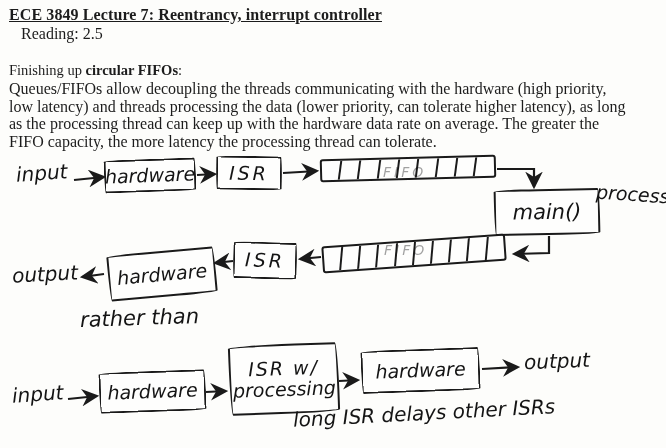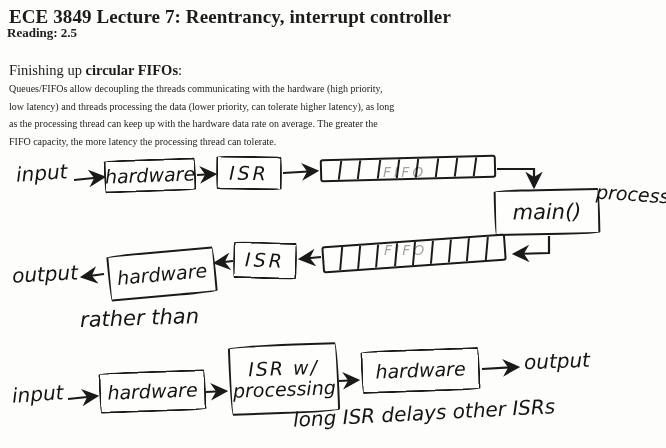--- a/index.html
+++ b/index.html
@@ -5,27 +5,27 @@
   * { margin:0; padding:0; box-sizing:border-box; }
   html,body { width:666px; height:448px; }
   body {
     position:relative;
     background:#fdfdfb;
     color:#1c1c1c;
     font-family:"Liberation Serif", serif;
     overflow:hidden;
   }
   .abs { position:absolute; }
-  .print-title { left:9px; top:6px; font-weight:bold; font-size:19px; letter-spacing:.1px; }
-  .print-reading { left:7px; top:25px; font-size:13px;font-weight:bold; }
+  .print-title { left:9px; top:6px; font-weight:bold; font-size:16px; letter-spacing:.1px;text-decoration:underline; }
+  .print-reading { left:21px; top:25px; font-size:16px; }
   .intro-line { left:9px; top:62px; font-size:14.5px;font-family:Liberation Serif, serif; }
   .intro-line b { font-weight:bold; }
   .intro-body {
     left:9px; top:80px; width:648px;
-    font-size:10px; line-height:17.6px;
+    font-size:16px; line-height:17.6px;
     white-space:pre-line;
   }
   .hand {
     font-family:"DejaVu Sans", cursive;
     font-style:italic;
     color:#141414;
   }
   .hand-caps { font-style:italic; letter-spacing:3px; }
   .sketch {
     position:absolute;

